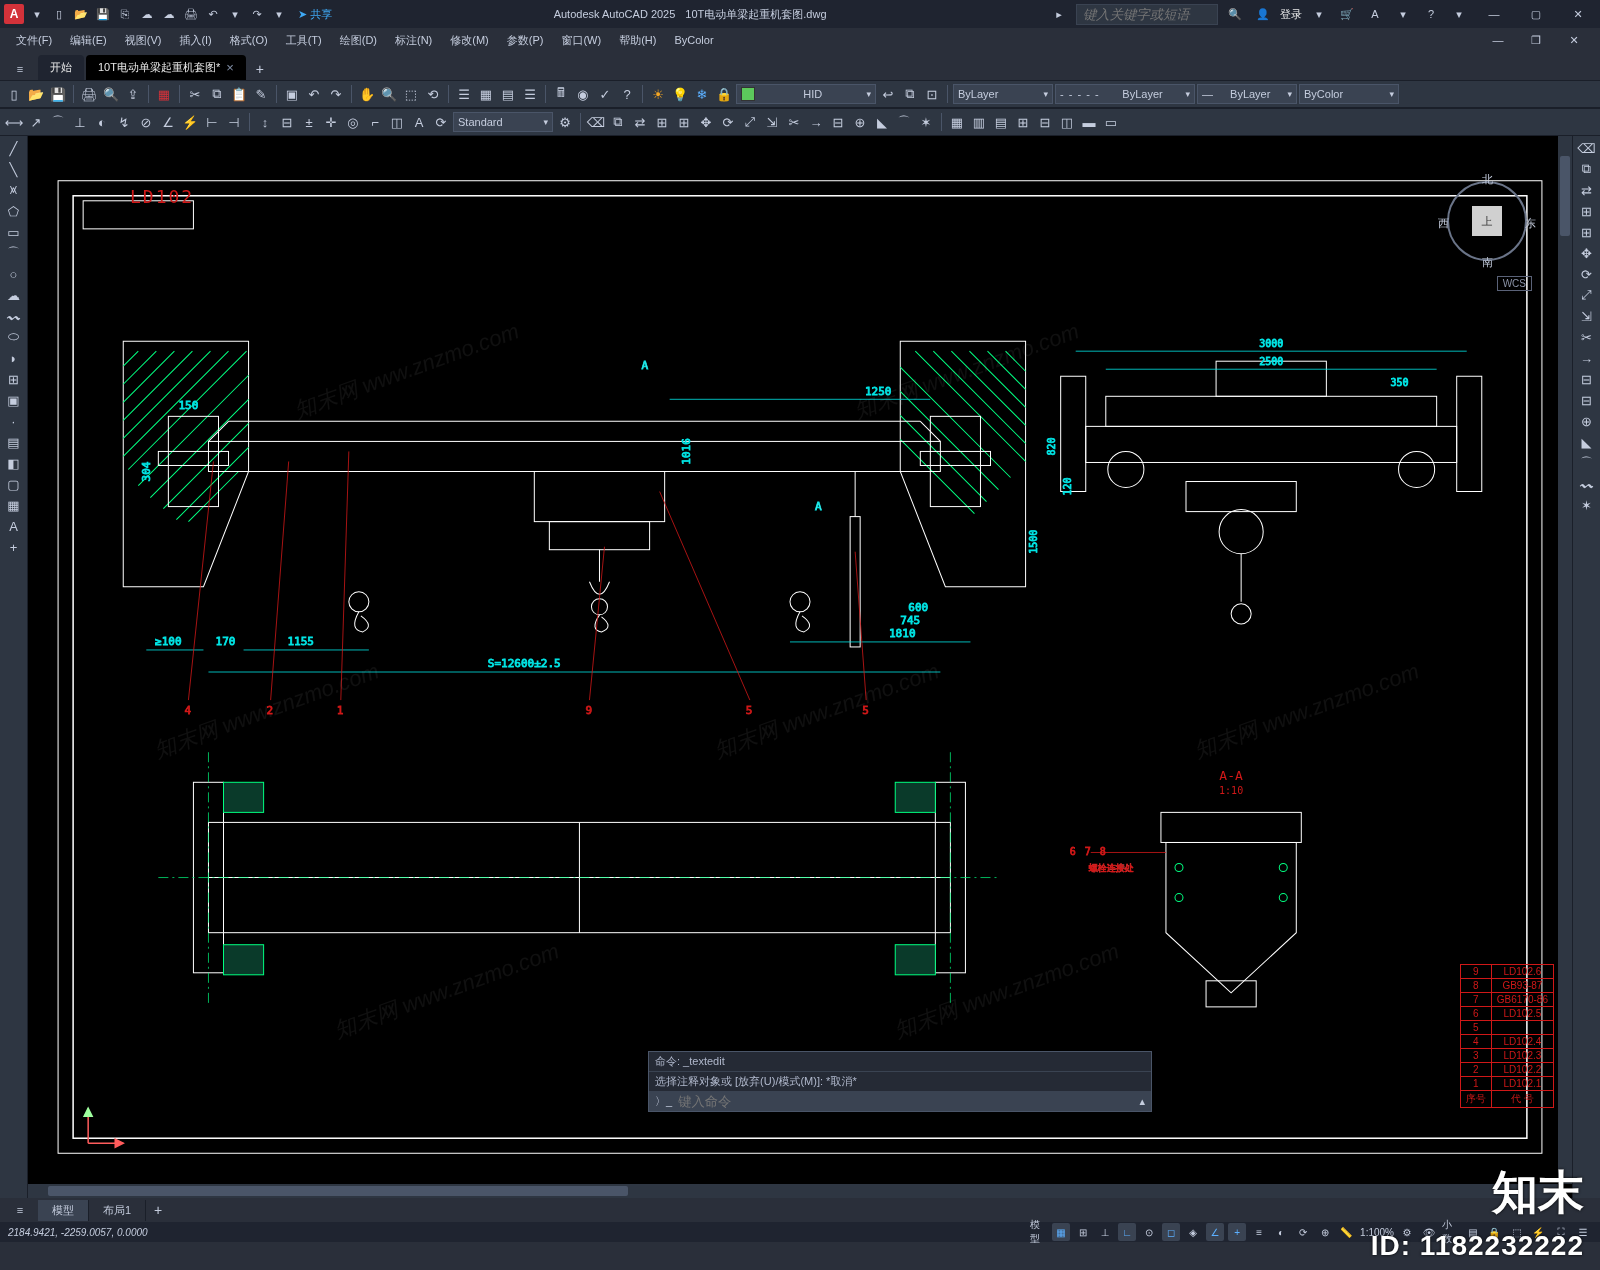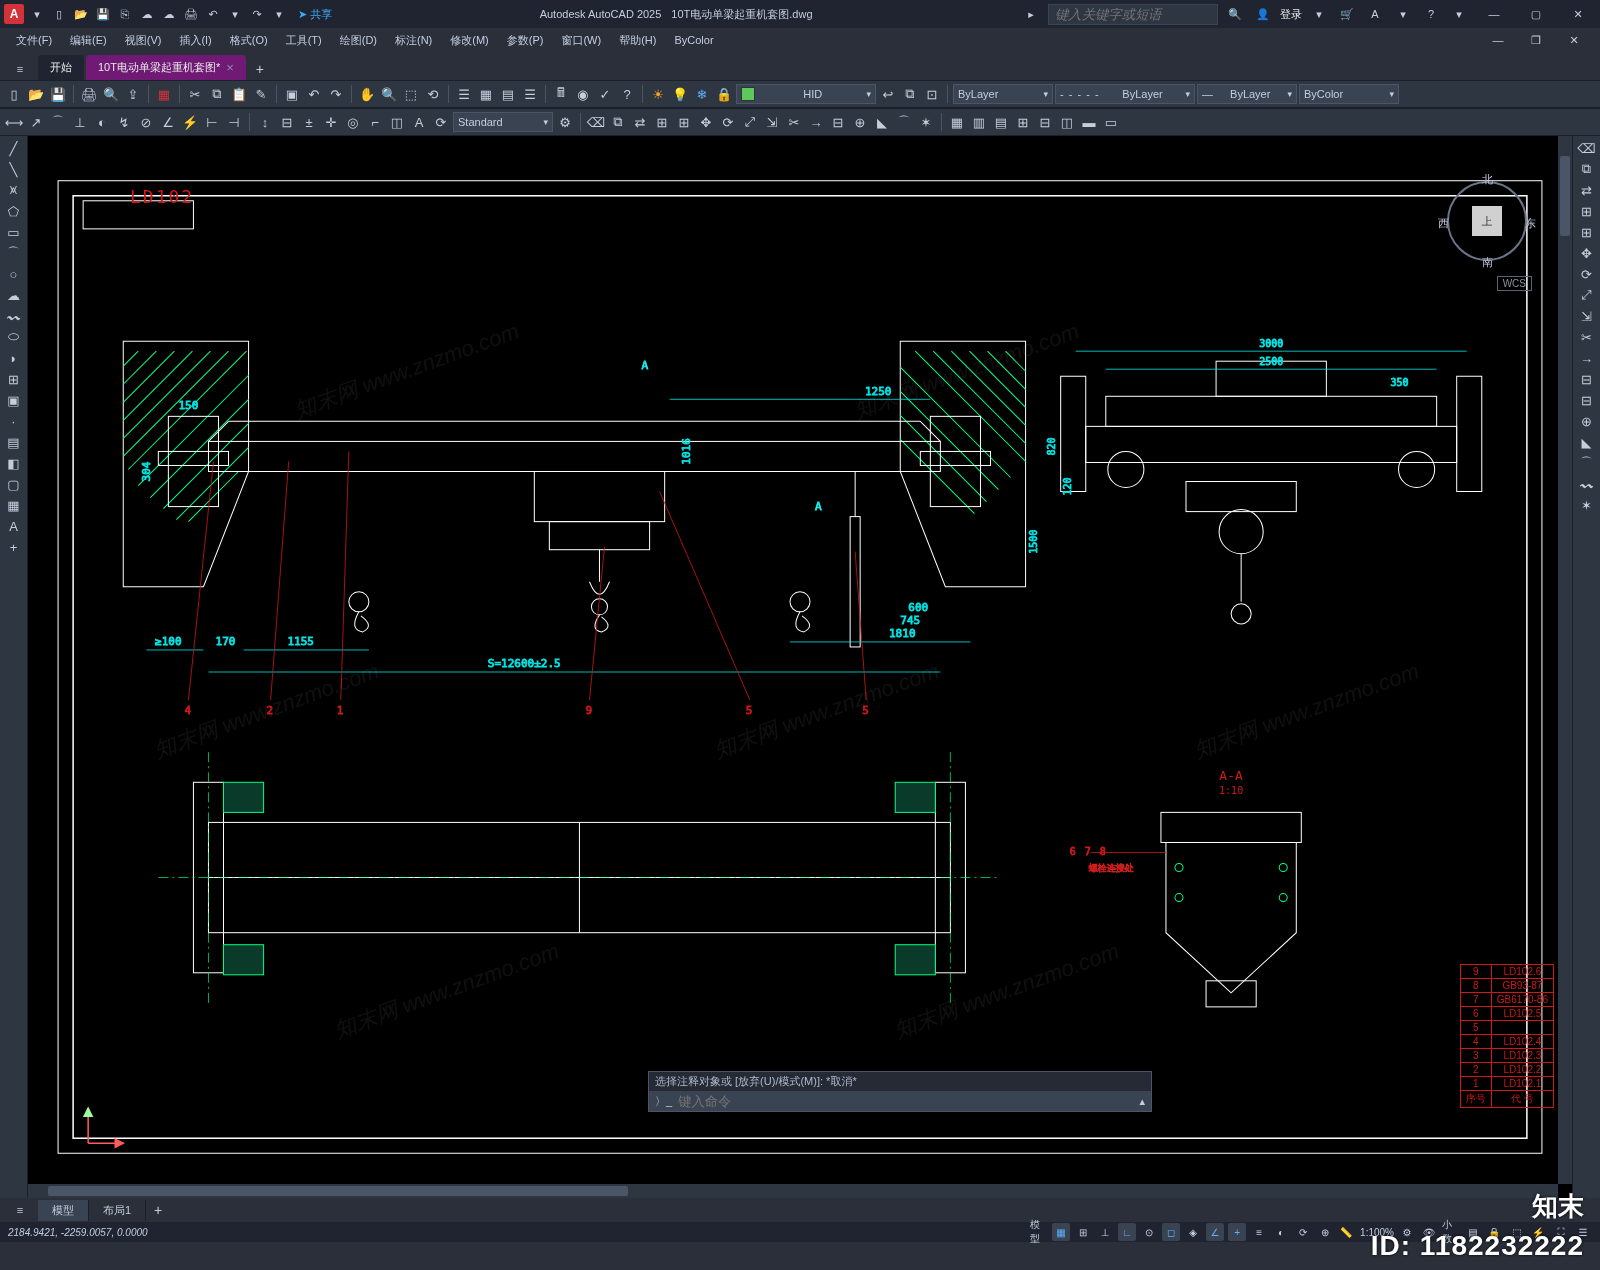--- a/index.html
+++ b/index.html
@@ -4,31 +4,31 @@
 <style>
 * { box-sizing: border-box; margin: 0; padding: 0; font-family: "Microsoft YaHei", Arial, sans-serif; }
 body { background: #2a2f3a; color: #e8e8e8; font-size: 11px; width: 1600px; height: 1270px; overflow: hidden; position: relative; }
 .titlebar { height: 28px; background: #1f2430; display: flex; align-items: center; justify-content: space-between; padding: 0 4px; }
 .titlebar-left { display: flex; align-items: center; gap: 4px; }
 .app-logo { width: 20px; height: 20px; background: #d3323a; display: flex; align-items: center; justify-content: center; color: #fff; font-weight: bold; font-size: 12px; border-radius: 2px; }
 .qat-icon { width: 18px; height: 18px; display: inline-flex; align-items: center; justify-content: center; color: #c5cdde; cursor: pointer; }
 .share-btn { color: #3fa9f5; display: flex; align-items: center; gap: 3px; margin-left: 6px; cursor: pointer; }
 .titlebar-center { display: flex; align-items: center; gap: 10px; color: #c5cdde; }
 .titlebar-right { display: flex; align-items: center; gap: 6px; }
-.search-box { background: #2e3642; border: 1px solid #3a4352; padding: 2px 6px; width: 170px; color: #8290a8; font-style: italic; }
+.search-box { background: #2e3642; border: 1px solid #3a4352; padding: 2px 6px; width: 142px; color: #8290a8; font-style: italic; }
 .titlebar-btn { width: 22px; height: 22px; display: flex; align-items: center; justify-content: center; color: #c5cdde; cursor: pointer; }
 .win-btn { width: 36px; height: 22px; display: flex; align-items: center; justify-content: center; color: #c5cdde; cursor: pointer; }
 
 .menubar { height: 24px; background: #2a2f3a; display: flex; align-items: center; padding: 0 8px; gap: 2px; }
 .menu-item { padding: 3px 8px; color: #c5cdde; cursor: pointer; }
 
 .tabbar { height: 28px; background: #2a2f3a; display: flex; align-items: flex-end; padding: 0 6px; gap: 0; }
 .hamburger { width: 28px; height: 22px; display: flex; align-items: center; justify-content: center; color: #c5cdde; cursor: pointer; margin-right: 4px; }
 .tab { padding: 5px 12px; background: #1f2430; border-top-left-radius: 4px; border-top-right-radius: 4px; margin-right: 2px; cursor: pointer; display: flex; align-items: center; gap: 6px; }
-.tab.active { background: #701a75; }
+.tab.active { background: #000000; }
 .tab-close { color: #8290a8; font-size: 13px; cursor: pointer; }
 .tab-add { width: 24px; height: 22px; display: flex; align-items: center; justify-content: center; color: #c5cdde; cursor: pointer; font-size: 14px; }
 
 .toolbar { background: #2e3642; border-top: 1px solid #1a1f29; border-bottom: 1px solid #1a1f29; padding: 2px 4px; display: flex; align-items: center; gap: 2px; flex-wrap: wrap; min-height: 28px; }
 .tool-icon { width: 20px; height: 20px; display: inline-flex; align-items: center; justify-content: center; color: #c5cdde; cursor: pointer; font-size: 13px; border-radius: 2px; }
 .tool-sep { width: 1px; height: 18px; background: #4a5568; margin: 0 3px; }
 .tool-dropdown { background: #3a4352; border: 1px solid #4a5568; padding: 2px 4px; color: #c5cdde; min-width: 100px; height: 20px; display: flex; align-items: center; justify-content: space-between; cursor: pointer; }
 .tool-dropdown.wide { min-width: 140px; }
 .tool-dropdown .chevron { font-size: 9px; }
 .layer-color { width: 14px; height: 14px; background: #5cc95c; border: 1px solid #333; margin-right: 4px; }
@@ -74,21 +74,21 @@
 .btab { padding: 3px 14px; color: #c5cdde; cursor: pointer; border-right: 1px solid #1a1f29; }
 .btab.active { background: #3a4352; }
 
 .statusbar { height: 20px; background: #1f2430; display: flex; align-items: center; justify-content: space-between; padding: 0 8px; font-size: 10px; color: #c5cdde; }
 .statusbar-left { display: flex; align-items: center; gap: 14px; font-style: italic; }
 .statusbar-right { display: flex; align-items: center; gap: 4px; }
 .status-icon { width: 18px; height: 18px; display: flex; align-items: center; justify-content: center; cursor: pointer; border-radius: 2px; }
 .status-icon.lit { background: #3a4352; color: #5cb0ff; }
 
 .watermark-id { position: absolute; bottom: 8px; right: 16px; color: #fff; font-size: 28px; font-weight: 600; letter-spacing: 1px; text-shadow: 0 0 3px #000; }
-.watermark-brand { position: absolute; bottom: 46px; right: 16px; color: #fff; font-size: 26px; font-weight: bold; text-shadow: 0 0 3px #000; }
+.watermark-brand { position: absolute; bottom: 46px; right: 16px; color: #fff; font-size: 46px; font-weight: bold; text-shadow: 0 0 3px #000; }
 .wm-diag { position: absolute; color: rgba(200,200,200,0.08); font-size: 22px; font-style: italic; transform: rotate(-20deg); pointer-events: none; }
 
 svg text { font-family: monospace; }
 </style>
 </head>
 <body>
 
 <div class="titlebar">
   <div class="titlebar-left">
     <div class="app-logo">A</div>
@@ -518,20 +518,21 @@
             <tr>
               <td>序号</td>
               <td class="wide">代  号</td>
             </tr>
       </tbody>
         </table>
     </div>
 
     
     <div class="cmdline">
+      <div class="history">命令: _textedit</div>
       <div class="history">选择注释对象或 [放弃(U)/模式(M)]: *取消*</div>
       <div class="input-row">
         <span class="chevron-icon">〉_</span>
         <input placeholder="键入命令" style="">
         <span class="chevron-icon">▴</span>
       </div>
     </div>
 
     
     <div class="wm-diag" style="top:220px;left:260px">知末网 www.znzmo.com</div>

